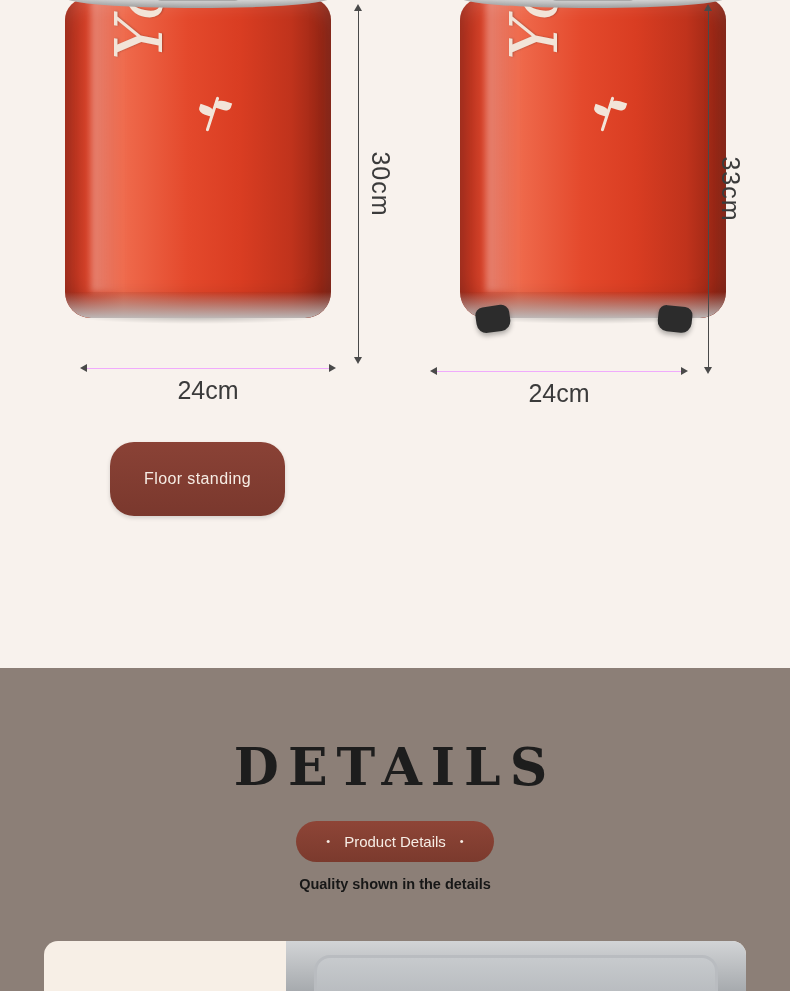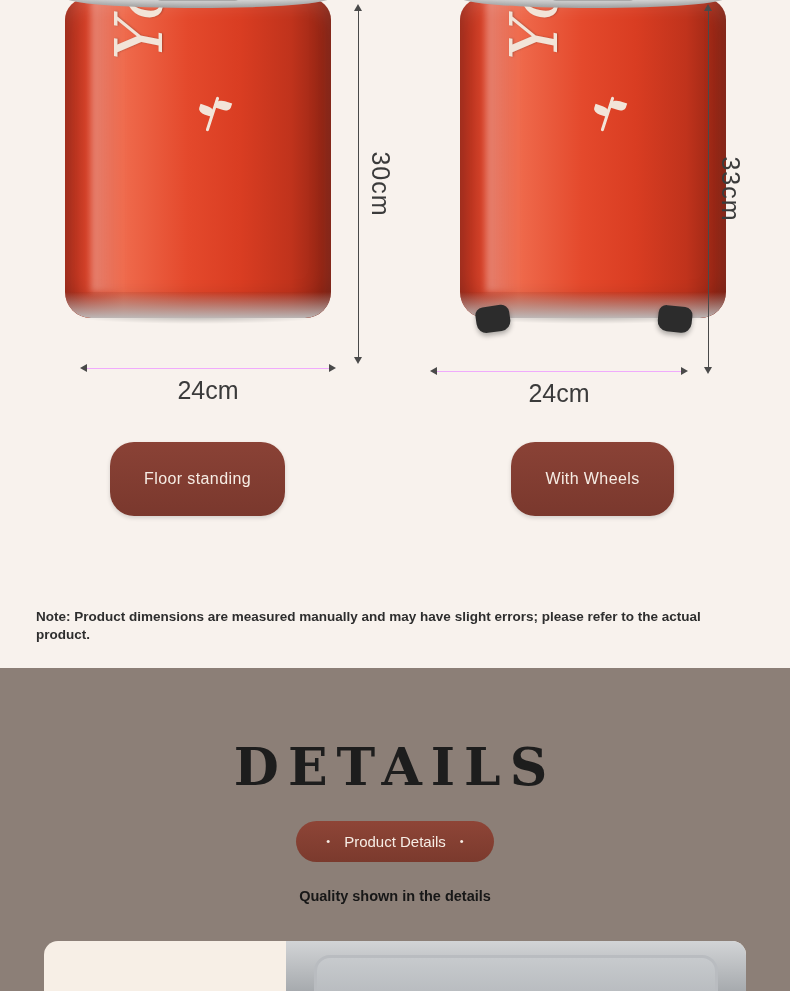--- a/index.html
+++ b/index.html
@@ -275,21 +275,21 @@
     border-radius: 22px;
     border: none;
     cursor: pointer;
   }
   .dot {
     font-size: 11px;
     line-height: 1;
     color: #f6ece4;
   }
   .details-sub {
-    margin: 26px 0 0;
+    margin: 14px 0 0;
     font-size: 14.5px;
     color: #171717;
     font-weight: bold;
   }
 
   
   .photo-card {
     position: absolute;
     left: 44px;
     right: 44px;
@@ -371,26 +371,22 @@
       <div class="dim-h" style="left:41px; width:246px; top:371px;">
         <span class="dim-h-label">24cm</span>
       </div>
     </div>
   </div>
 
   <div class="pills-row">
     <div class="pill-col">
       <button class="pill">Floor standing</button>
     </div>
-    <div class="pill-col">
-      <button class="pill">With Wheels</button>
-    </div>
   </div>
 
-  <p class="note">Note: Product dimensions are measured manually and may have slight errors; please refer to the actual product.</p>
 </section>
 
 <section class="details-section">
   <h1 class="details-title">DETAILS</h1>
 
   <button class="details-pill">
     <span class="dot">•</span>
     <span>Product Details</span>
     <span class="dot">•</span>
   </button>

